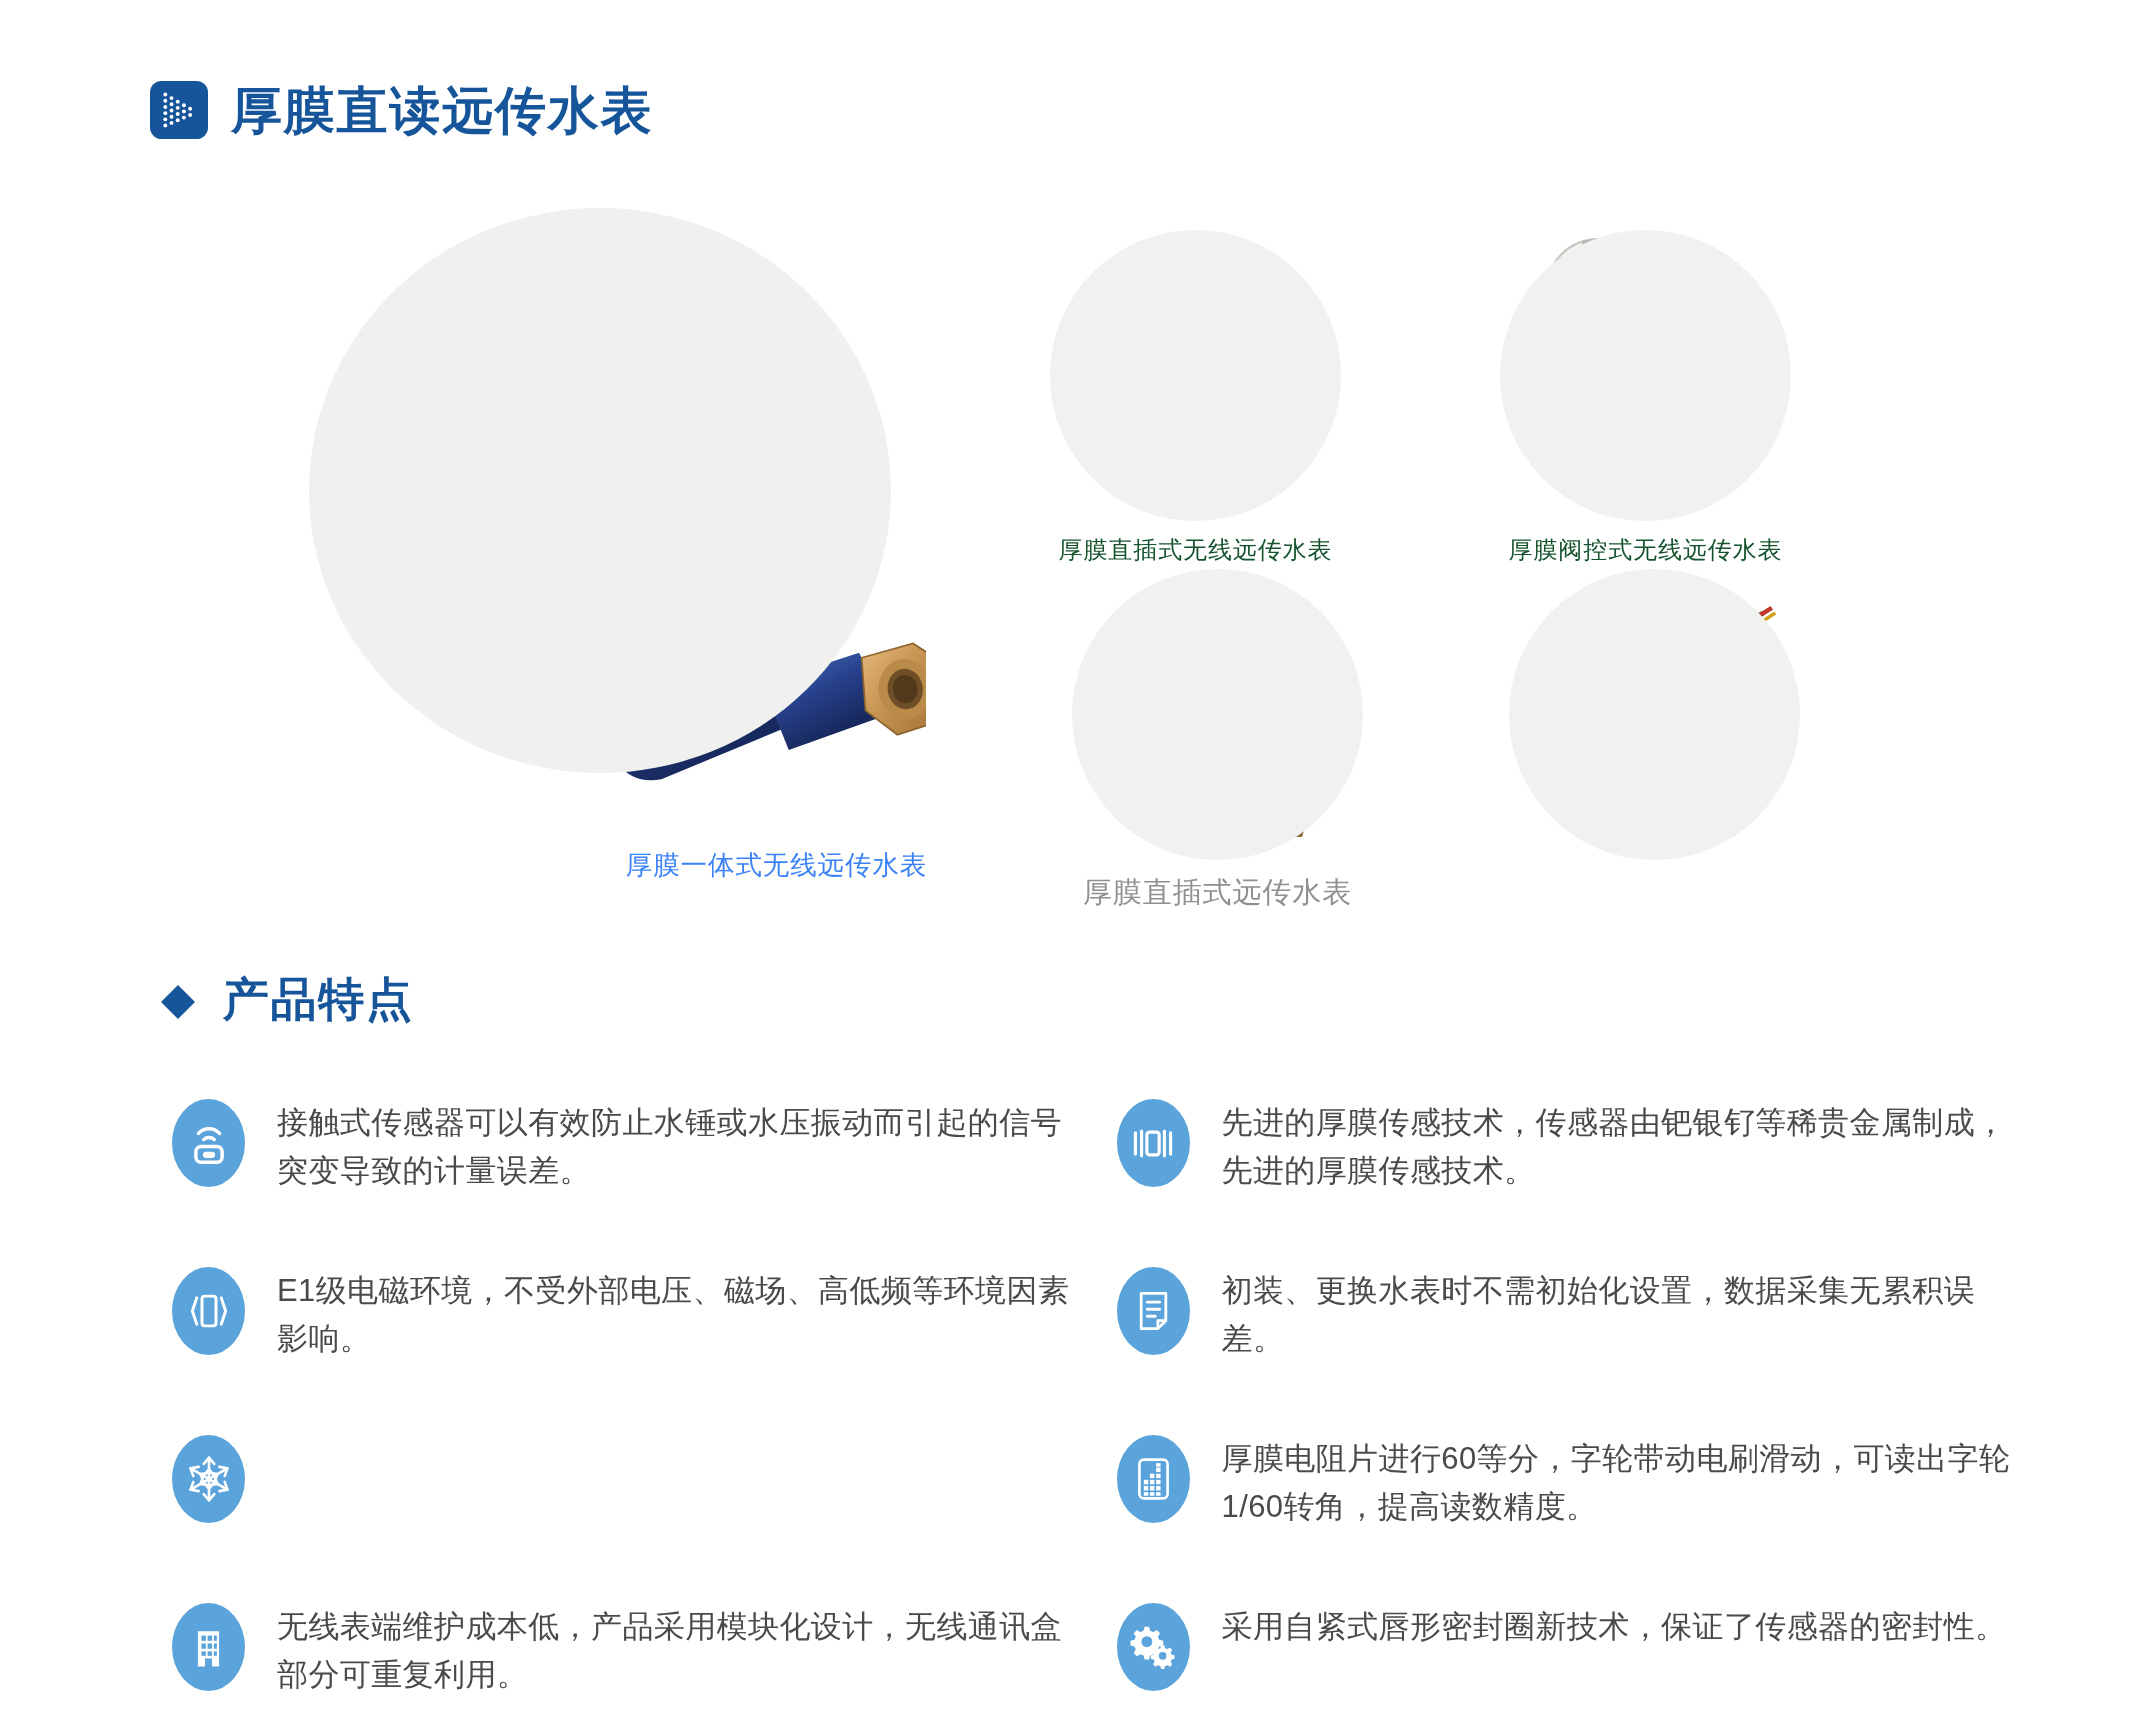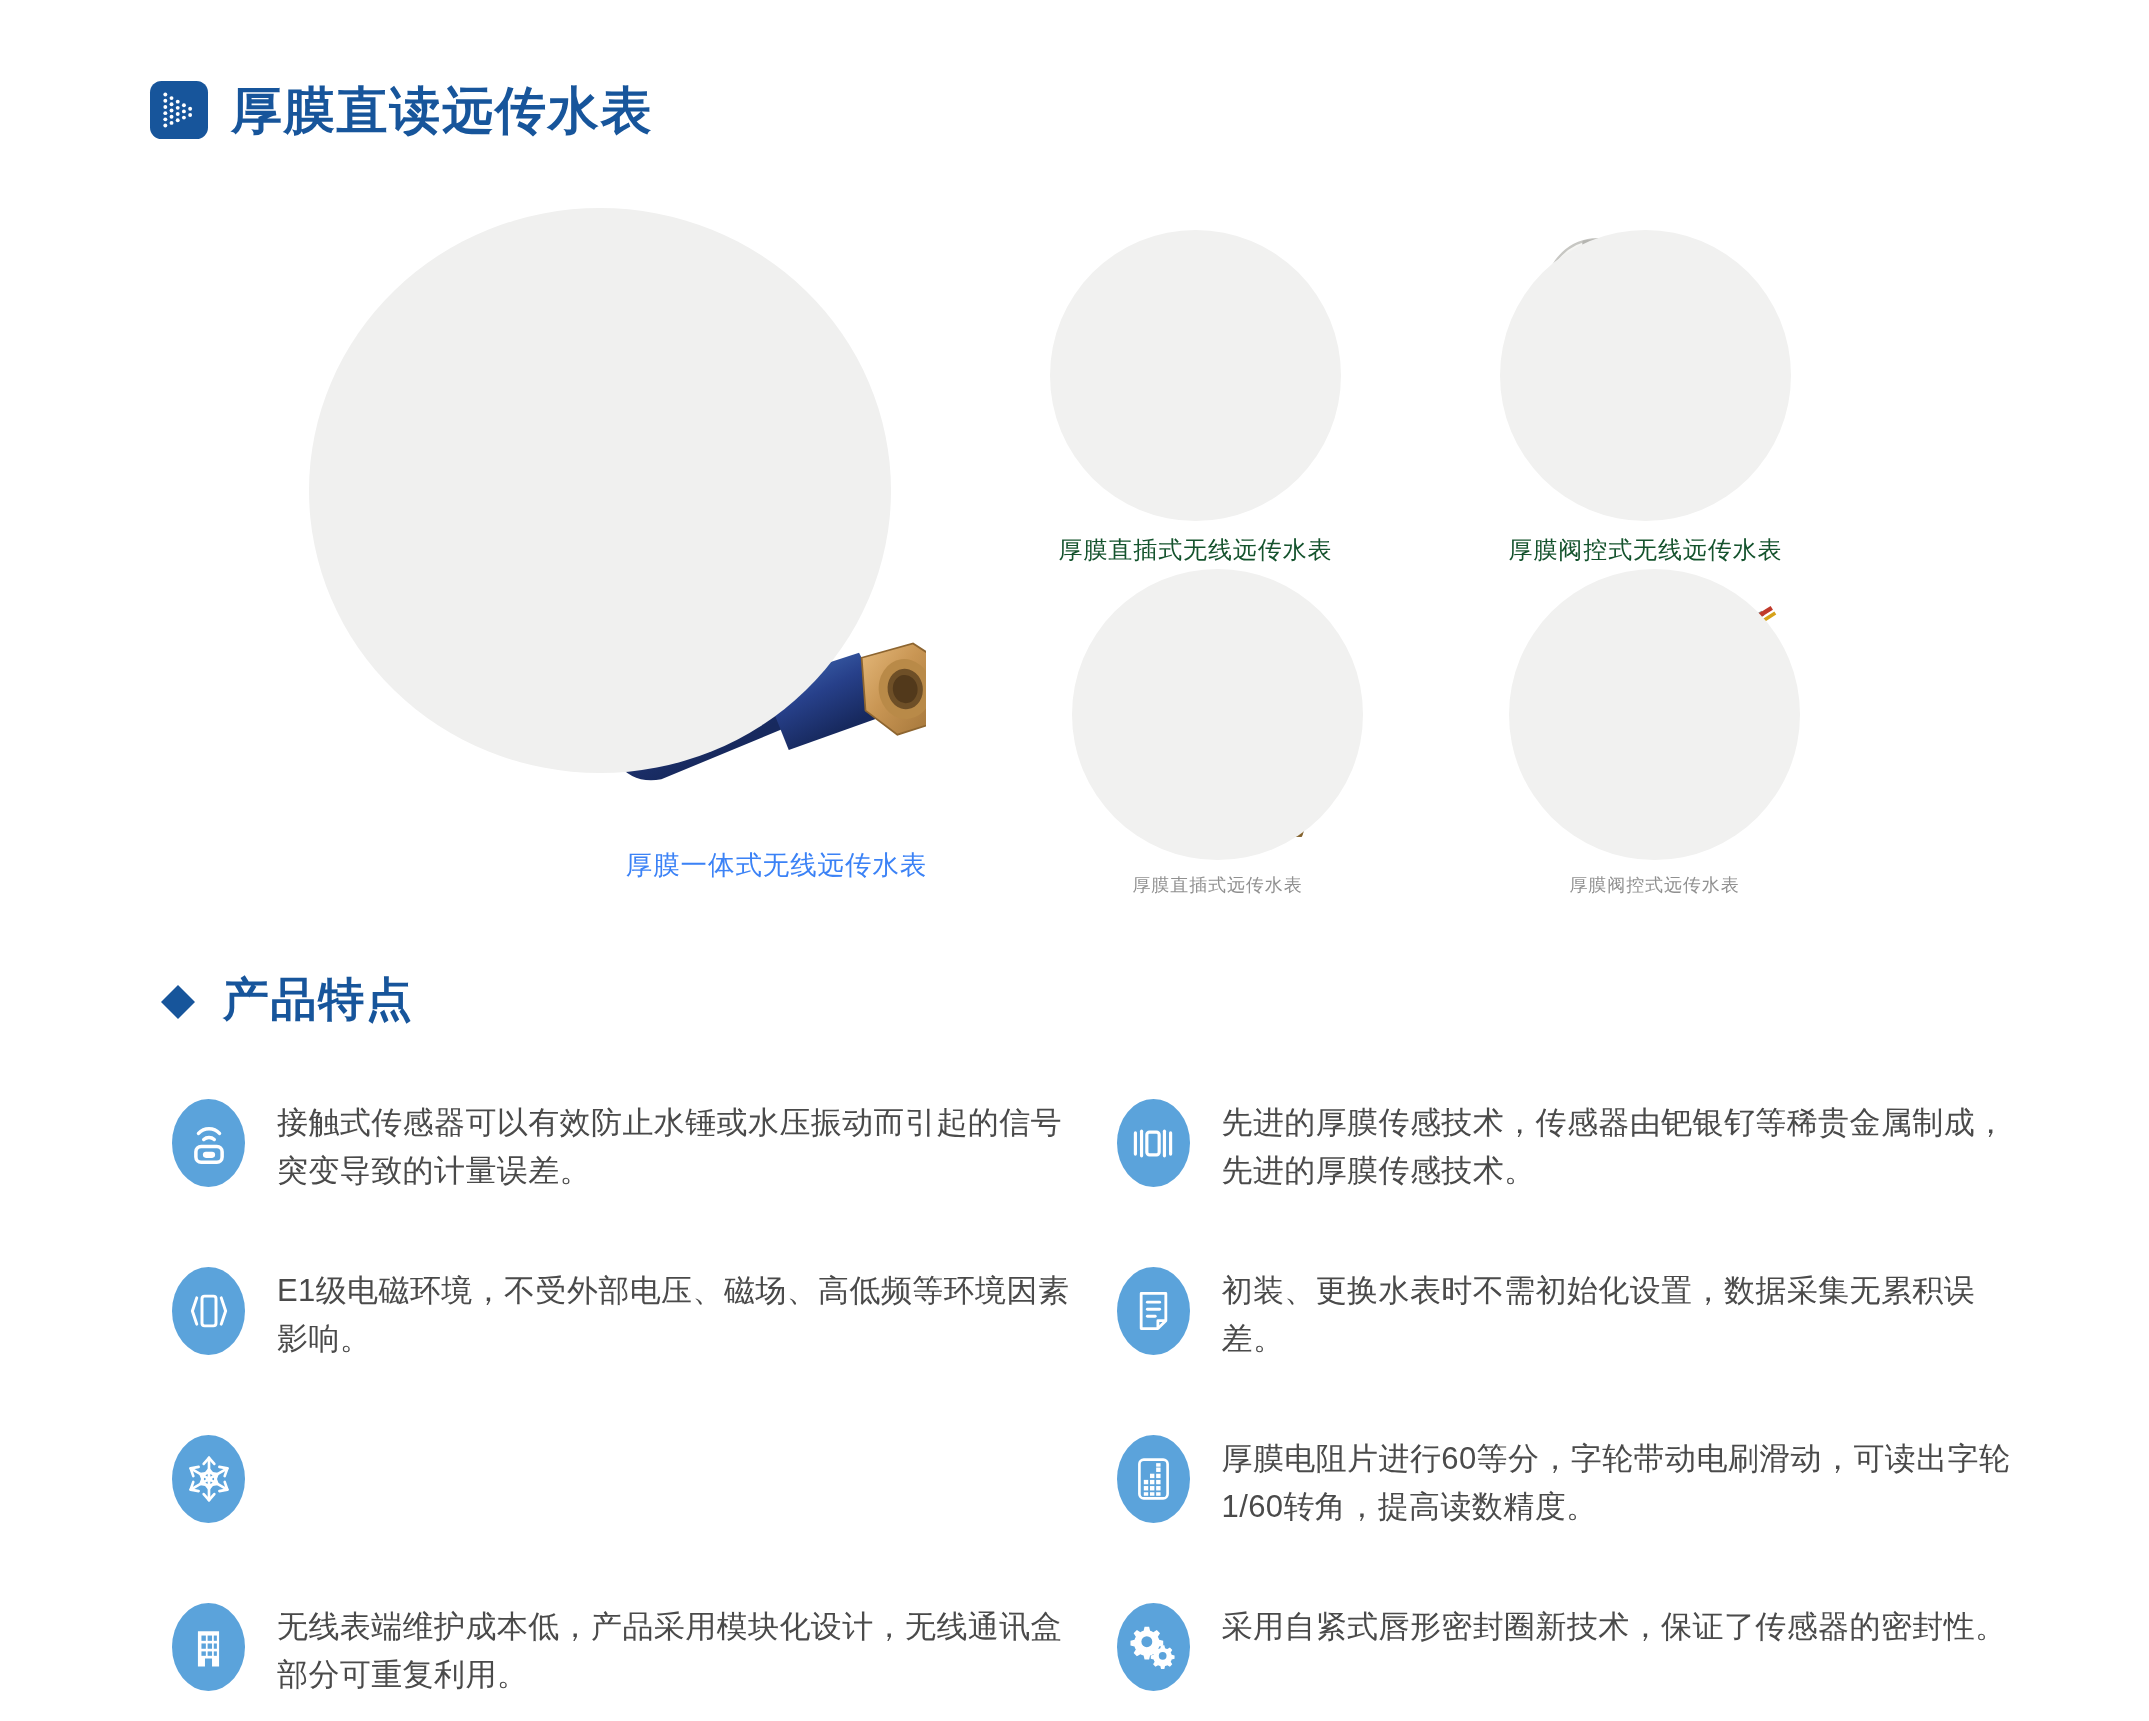--- a/index.html
+++ b/index.html
@@ -44,21 +44,21 @@
   .thumb { position: absolute; }
   .thumb-bg {
     position: absolute; left: 0; top: 0;
     width: 291px; height: 291px; border-radius: 50%;
     background: #f1f1f0;
   }
   .thumb-caption {
     position: absolute; top: 304px; left: -97px; width: 485px;
     text-align: center; font-size: 24px; color: #14532d; letter-spacing: 0.9px;
   }
-  .thumb-b .thumb-caption { font-size: 18px; color: #909090; }
+  .thumb-b .thumb-caption { font-size: 29px; color: #909090; }
 
   
   .sec2-title {
     position: absolute; left: 166px; top: 969px;
     font-size: 46px; font-weight: bold; color: #17559b; letter-spacing: 1.8px;
     display: flex; align-items: center; gap: 23px;
   }
   .diamond {
     display: inline-block; width: 24px; height: 24px;
     background: #17559b; transform: rotate(45deg); margin-right: 9.7px;
@@ -555,21 +555,20 @@
         <path d="M108 190 L226 176 L234 214 L118 230 Z" fill="url(#t4w)"></path>
 
         <path d="M116 218 L234 204 L244 260 Q246 284 216 290 L148 298 Q122 294 118 268 Z" fill="url(#t4b)"></path>
 
         <g transform="rotate(10 238 258)">
           <path d="M212 232 L252 226 L270 248 L266 282 L226 290 L208 266 Z" fill="url(#t4br)" stroke="#8a6330"></path>
           <ellipse cx="238" cy="258" rx="19" ry="22" fill="#a8803f"></ellipse>
           <ellipse cx="238" cy="258" rx="12" ry="13" fill="#644a2a"></ellipse>
         </g>
       </svg>
-      <div class="thumb-caption">厚膜阀控式远传水表</div>
     </div>
 
   </div>
 
   <div class="sec2-title">
     <span class="diamond"></span>
     <span>产品特点</span>
   </div>
 
   <div class="features">

